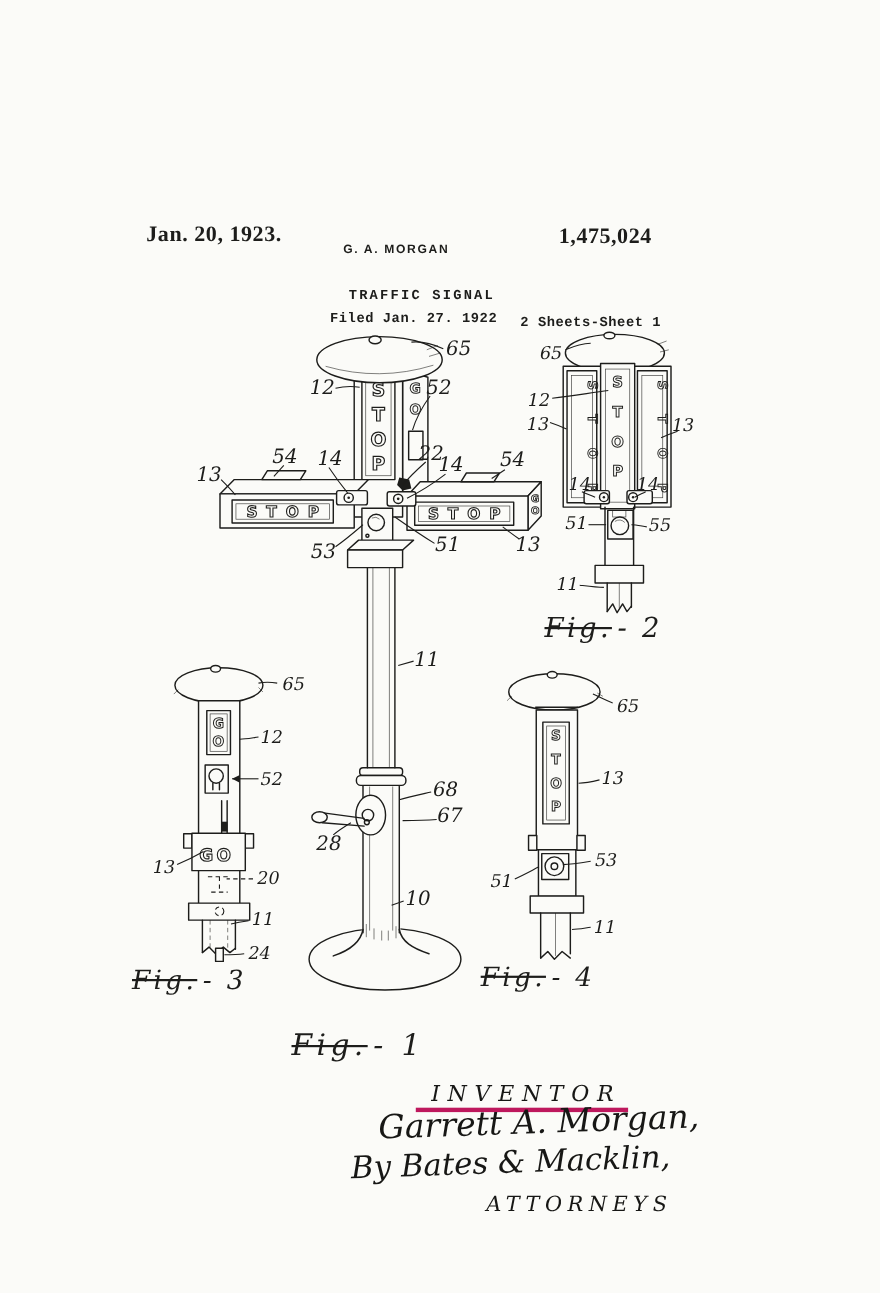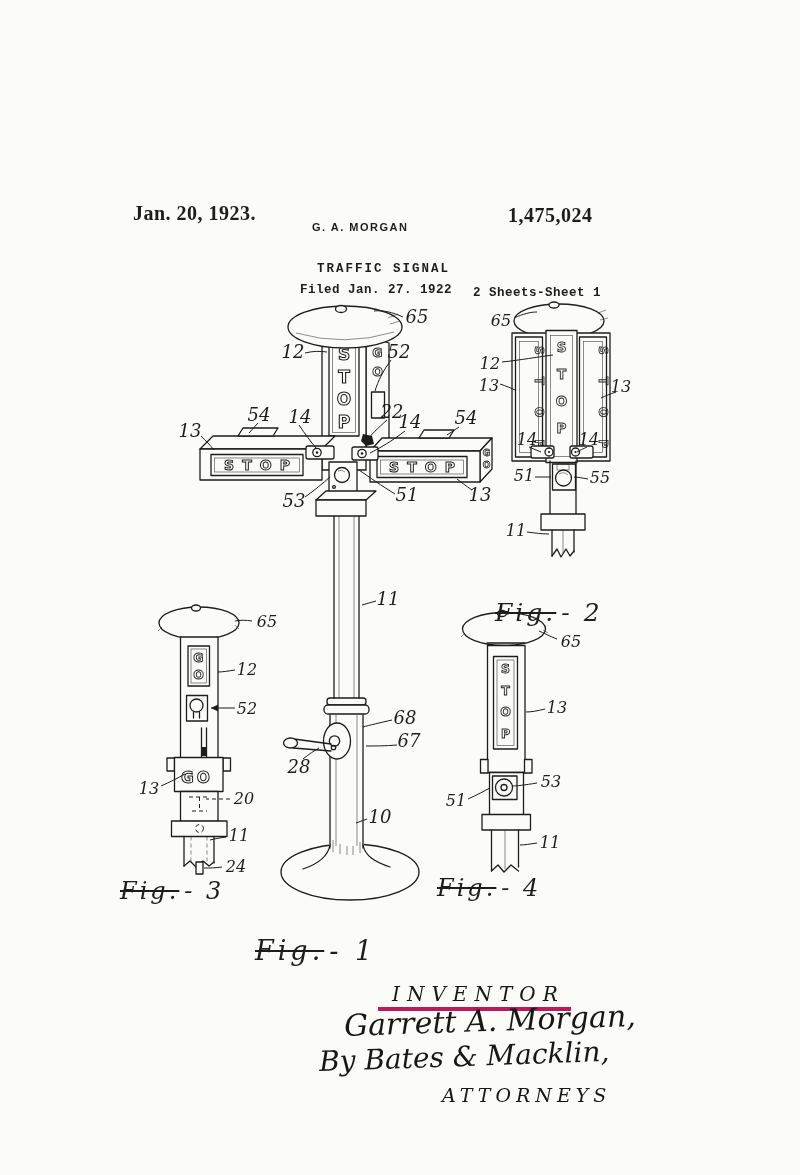--- a/index.html
+++ b/index.html
@@ -314,29 +314,29 @@
     <g>
       <text class="ref-s" x="571" y="647">65</text>
       <text class="ref-s" x="557" y="713">13</text>
       <text class="ref-s" x="551" y="787">53</text>
       <text class="ref-s" x="456" y="806">51</text>
       <text class="ref-s" x="550" y="848">11</text>
     </g>
   </g>
 </svg>
 
-<div class="fig-caption" style="left:495px;top:556px;font-size:25px;margin-top:42px;">
+<div class="fig-caption" style="left:495px;top:556px;font-size:25px;">
   <span class="pre">Fig.</span><span class="num">- 2</span>
 </div>
 <div class="fig-caption" style="left:120px;top:877px;">
   <span class="pre">Fig.</span><span class="num">- 3</span>
 </div>
 <div class="fig-caption" style="left:437px;top:874px;">
   <span class="pre">Fig.</span><span class="num">- 4</span>
 </div>
-<div class="fig-caption" style="left:255px;top:935px;font-size:27px;letter-spacing:4px;">
+<div class="fig-caption" style="left:265px;top:935px;font-size:27px;letter-spacing:4px;">
   <span class="pre">Fig.</span><span class="num">- 1</span>
 </div>
 
 <div class="abs script" style="left:378px;top:982px;font-size:20px;letter-spacing:7px;border-bottom:4px solid #be185d;padding:0 6px 1px 14px;">INVENTOR</div>
 <div class="abs script" style="left:344px;top:1003px;font-size:30px;transform:rotate(-2deg);">Garrett A. Morgan,</div>
 <div class="abs script" style="left:319px;top:1040px;font-size:28px;transform:rotate(-2deg);">By Bates &amp; Macklin,</div>
 <div class="abs script" style="left:442px;top:1068px;font-size:19px;letter-spacing:5px;margin-top:16px;">ATTORNEYS</div>
 
 </body></html>

